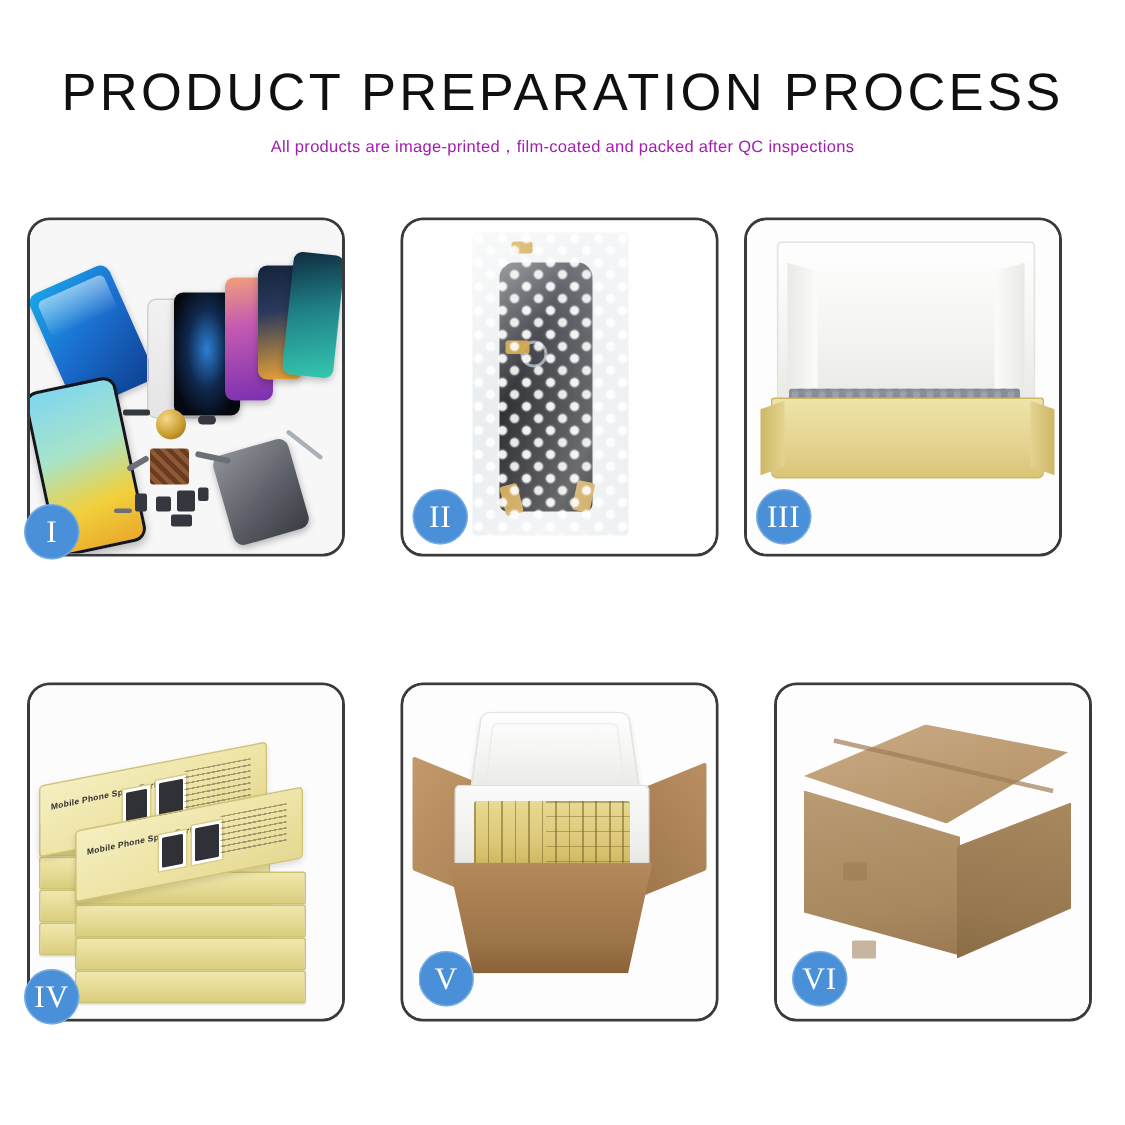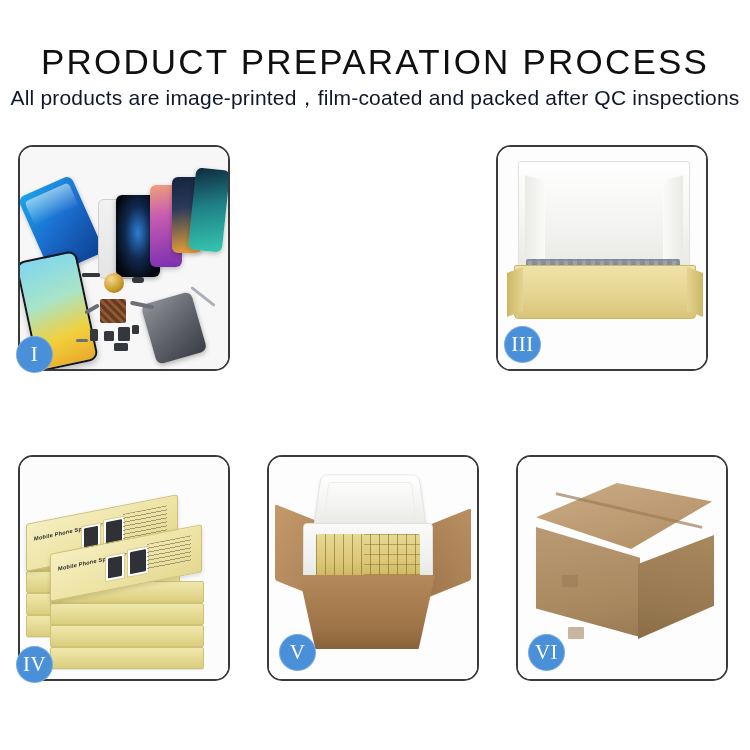--- a/index.html
+++ b/index.html
@@ -12,21 +12,21 @@
 
   
   .header{position:absolute;left:0;top:0;width:750px;text-align:center;}
   .title{
     margin:0;padding:0;position:absolute;left:0;top:42px;width:750px;
     font-size:35px;line-height:40px;font-weight:500;color:#101010;
     letter-spacing:2.2px;white-space:nowrap;
   }
   .subtitle{
     margin:0;padding:0;position:absolute;left:0;top:88px;width:750px;
-    font-size:21px;line-height:20px;font-weight:400;color:#0f172a;
+    font-size:11px;line-height:20px;font-weight:400;color:#a21caf;
     letter-spacing:.2px;white-space:nowrap;
   }
 
   
   .grid{position:absolute;left:0;top:0;width:750px;height:750px;}
   .panel{
     position:absolute;width:212px;height:226px;
     border:2.5px solid #3a3a3c;border-radius:15px;
     background:#ffffff;box-sizing:border-box;overflow:visible;
   }
@@ -269,20 +269,36 @@
           <div class="part" style="left:94px;top:196px;width:14px;height:8px;"></div>
           <div class="flex" style="left:64px;top:160px;width:16px;height:4px;transform:rotate(-30deg);"></div>
           <div class="flex" style="left:110px;top:156px;width:24px;height:4px;transform:rotate(12deg);"></div>
           <div class="flex" style="left:56px;top:192px;width:12px;height:3px;"></div>
           <div class="flex" style="left:168px;top:148px;width:30px;height:3px;transform:rotate(38deg);background:#aab0b8;"></div>
         </div>
       </div>
       <div class="badge b-out">I</div>
     </div>
 
+    <div class="panel p2">
+      <div class="clip">
+        <div class="scene2">
+          <div class="bw-bag">
+            <div class="bw-part"></div>
+            <div class="tape" style="left:26px;top:6px;width:14px;height:8px;"></div>
+            <div class="tape" style="left:22px;top:72px;width:16px;height:9px;"></div>
+            <div class="tape" style="left:20px;top:168px;width:12px;height:20px;transform:rotate(-14deg);"></div>
+            <div class="tape" style="left:68px;top:166px;width:12px;height:20px;transform:rotate(12deg);"></div>
+            <div class="bw-bubbles"></div>
+            <div class="bw-sheen"></div>
+          </div>
+        </div>
+      </div>
+      <div class="badge b-in">II</div>
+    </div>
 
     <div class="panel p3">
       <div class="clip">
         <div class="scene3">
           <div class="b3-lid">
             <div class="b3-lid-l"></div>
             <div class="b3-lid-r"></div>
           </div>
           <div class="b3-foam"></div>
           <div class="b3-tray">

